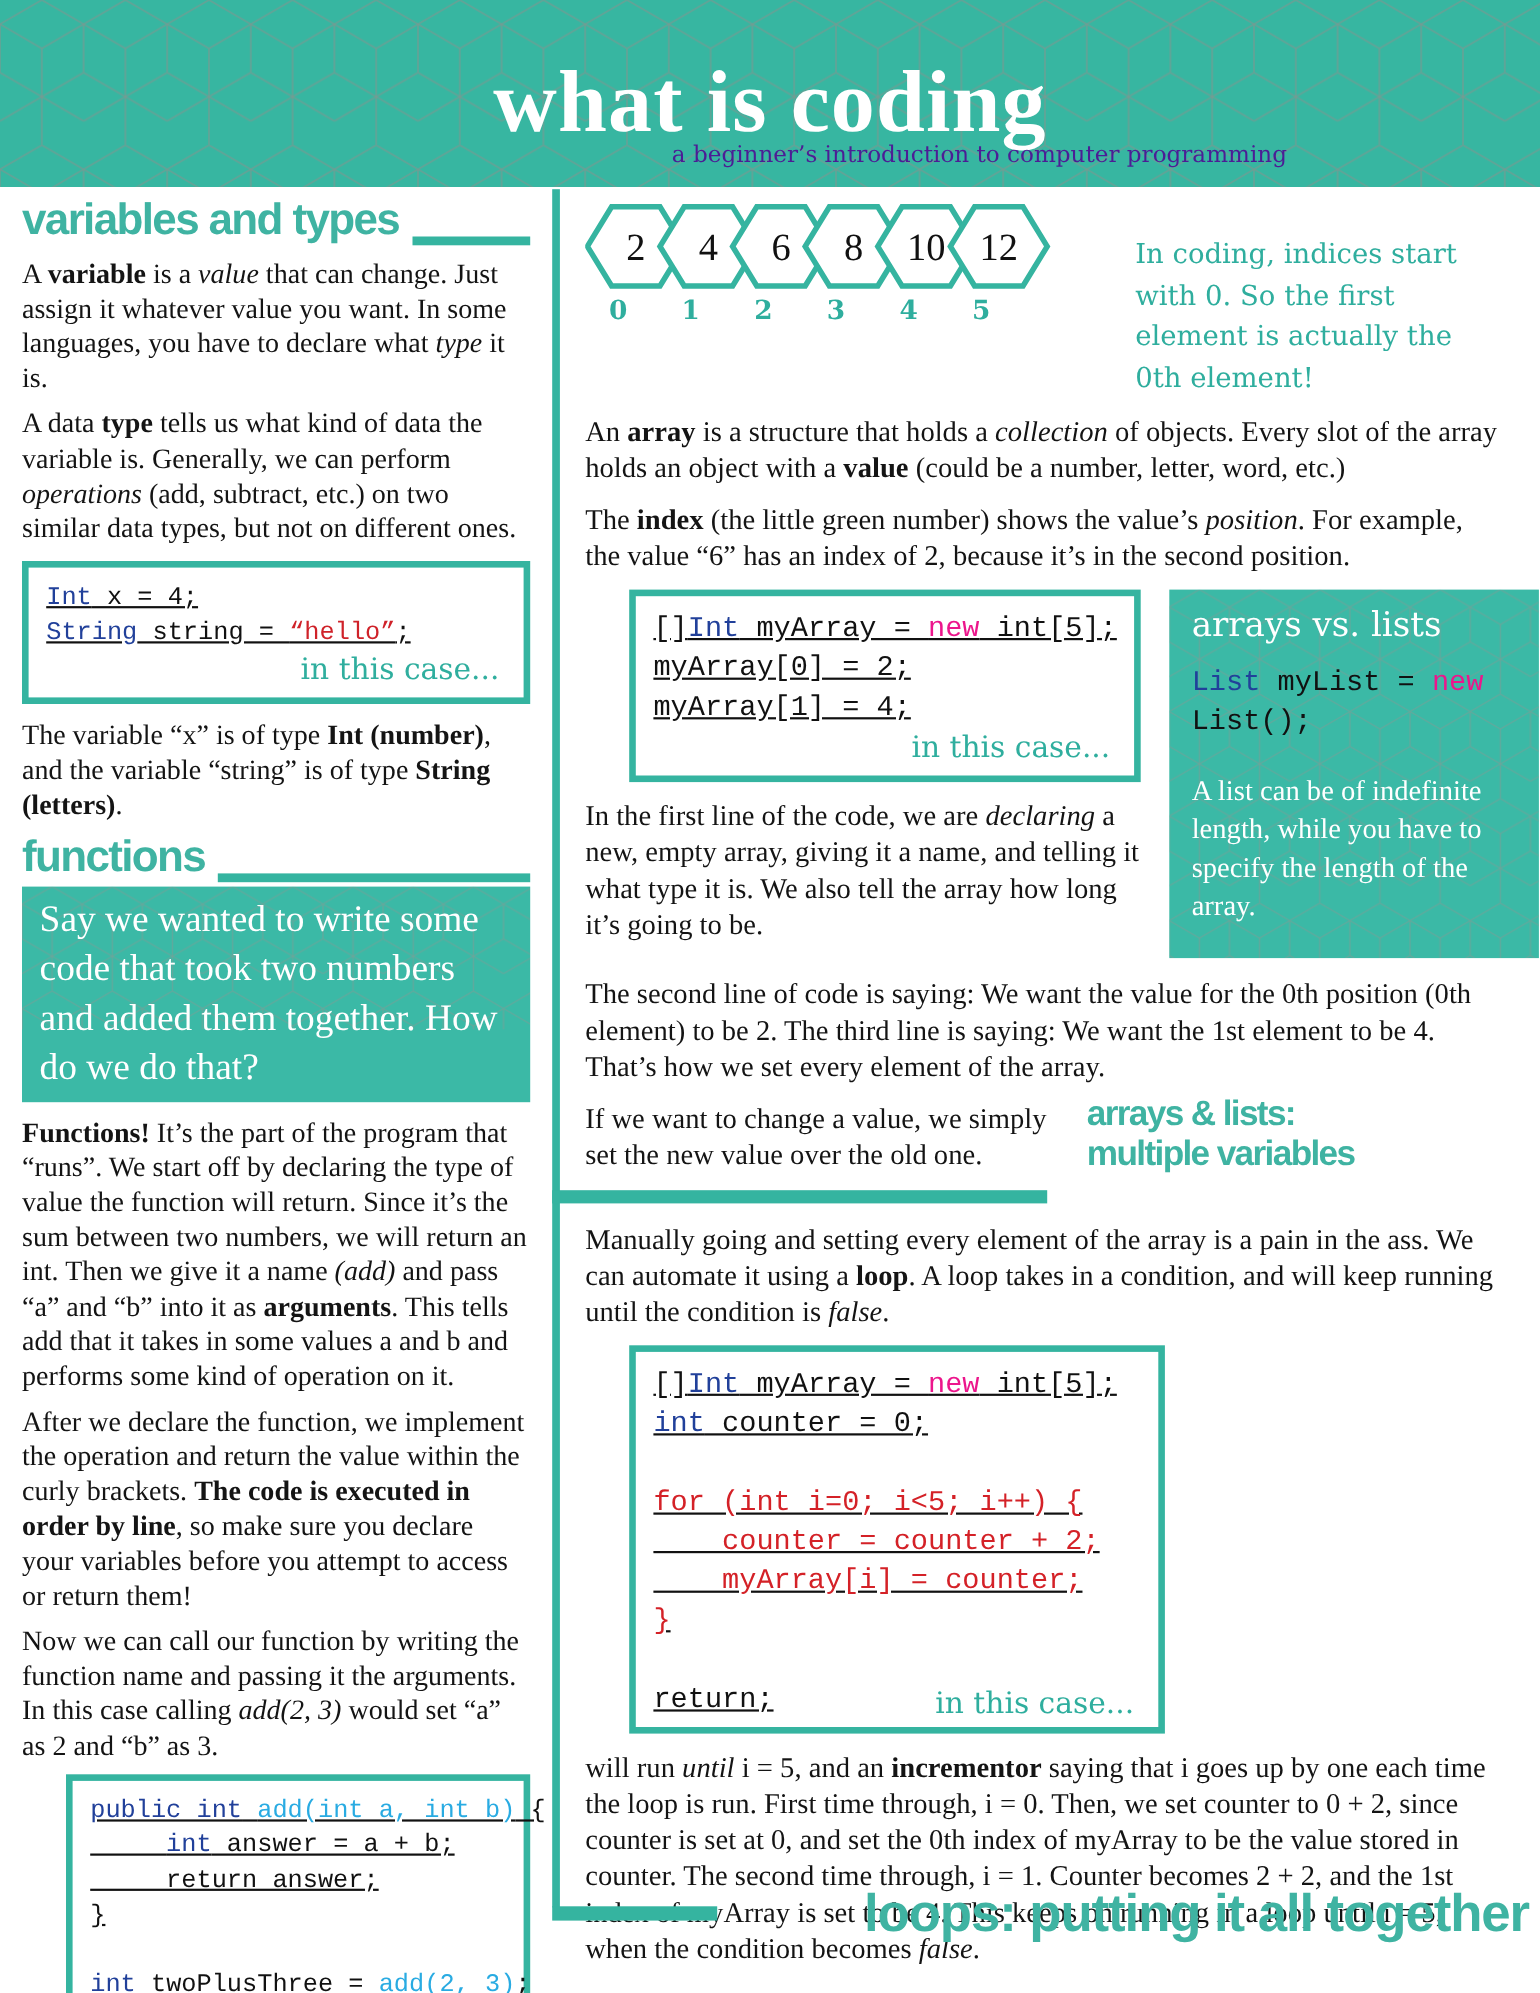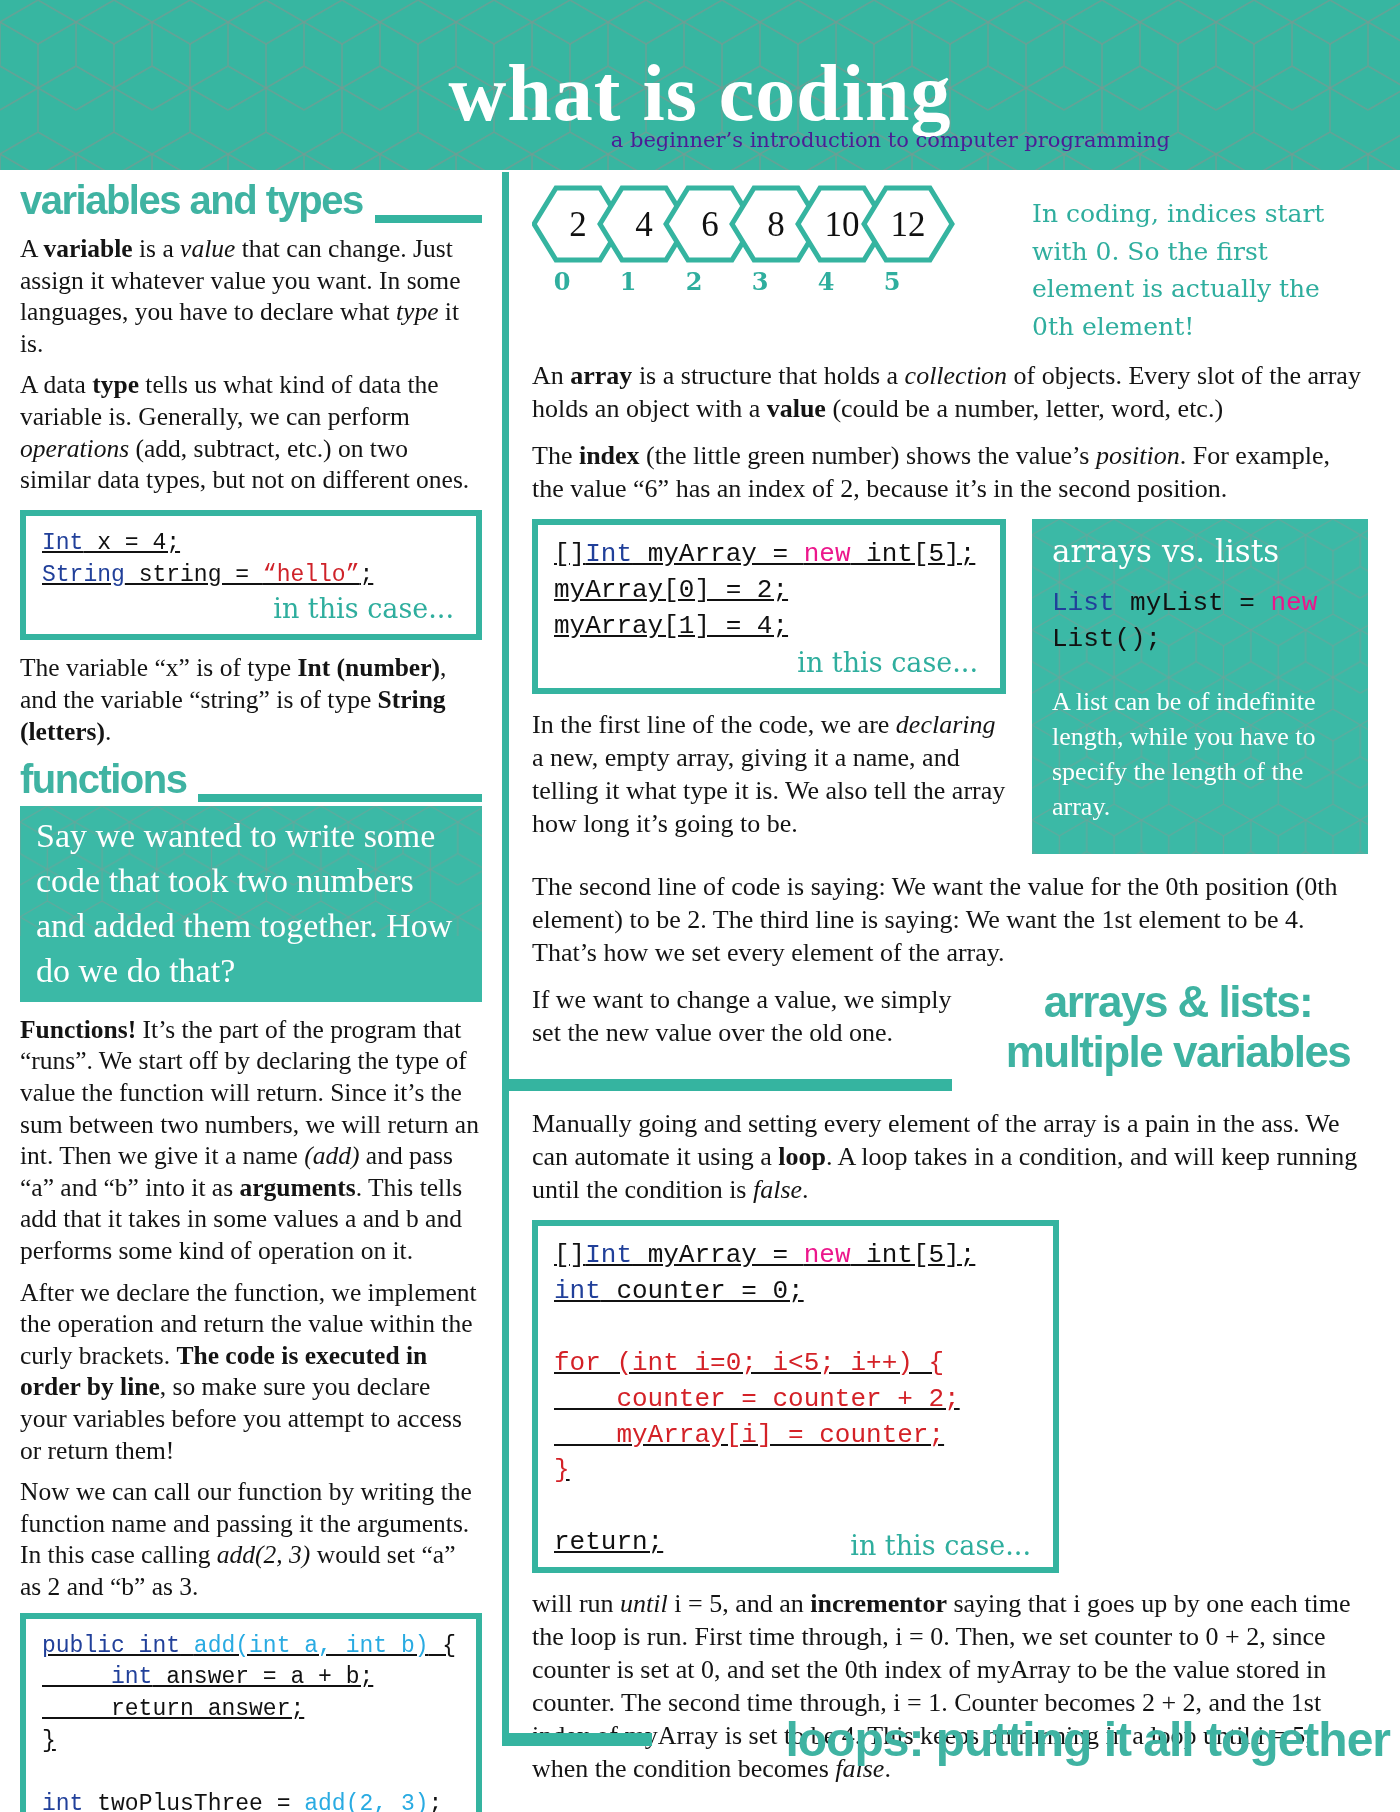--- a/index.html
+++ b/index.html
@@ -32,21 +32,21 @@
   .sec-head .txt{font-family:"Liberation Sans",sans-serif;font-weight:bold;font-size:40px;
                  letter-spacing:-1.5px;color:var(--teal-text);white-space:nowrap;}
   .sec-head .line{flex:1;height:8px;background:var(--teal);}
 
   
   p.body{margin:0 0 10px 0;font-size:25.5px;line-height:1.24;}
   .colR p.body{font-size:26px;line-height:1.27;margin:0 0 14px 0;}
 
   
   .codebox{border:6px solid var(--teal);background:#fff;padding:12px 16px 6px 16px;
-           font-family:"Liberation Mono",monospace;color:#111;position:relative;}
+           font-family:"Liberation Mono",monospace;color:#111;position:relative;margin-left:40px;}
   .cl{white-space:pre;min-height:1.38em;line-height:1.38;text-decoration:underline;}
   .cap{text-align:right;font-family:"DejaVu Serif",serif;color:#2fae9e;font-size:27px;padding:2px 6px 4px 0;}
   .kw{color:#21409a;}
   .fn{color:#29abe2;}
   .str{color:#cf2229;}
   .new{color:#ec168c;}
   .loop{color:#d42127;}
 
   
   .tealbox{position:relative;background:#3bb9a6;color:#fff;overflow:hidden;}
@@ -55,32 +55,32 @@
 
   
   .colL{position:absolute;left:20px;top:178px;width:462px;}
   .colL .codebox{font-size:23px;}
   .callout{margin:4px 0 12px 0;}
   .callout .inner{padding:8px 16px;font-size:34px;line-height:1.32;}
 
   
   .colR{position:absolute;left:532px;top:184px;width:836px;}
   .row1{display:flex;align-items:flex-start;}
-  .note{width:336px;margin-left:auto;margin-top:11px;font-family:"DejaVu Serif",serif;
+  .note{width:336px;margin-left:auto;margin-top:28px;font-family:"DejaVu Serif",serif;
         font-size:25px;line-height:1.5;color:#2fae9e;}
   .r2{display:grid;grid-template-columns:1fr 336px;column-gap:26px;margin-top:8px;}
   .r2 .codebox, .r4 .codebox{font-size:26px;}
   .avl .inner{padding:14px 20px;}
   .avl-title{font-family:"DejaVu Serif",serif;font-size:31px;margin:0 0 16px 0;}
   .avl-code{font-family:"Liberation Mono",monospace;font-size:26px;line-height:1.4;color:#111;margin-bottom:26px;}
   .avl-text{font-size:26px;line-height:1.35;}
   .r3{position:relative;display:grid;grid-template-columns:1fr 380px;column-gap:10px;padding-bottom:20px;}
   .r3 .rule-l{position:absolute;left:-30px;bottom:6px;width:450px;height:12px;background:var(--teal);}
-  .h-arrays{margin:-6px 0 0 0;text-align:center;font-family:"Liberation Sans",sans-serif;
-            font-weight:bold;font-size:44px;line-height:1.14;letter-spacing:-1.5px;color:var(--teal-text);}
+  .h-arrays{margin:-6px 0 0 0;text-align:left;font-family:"Liberation Sans",sans-serif;
+            font-weight:bold;font-size:32px;line-height:1.14;letter-spacing:-1.5px;color:var(--teal-text);}
   .r4{display:grid;grid-template-columns:1fr 285px;column-gap:24px;margin-top:6px;margin-bottom:14px;}
   .side{font-size:25px;line-height:1.3;}
 
   
   .hexsvg text.val{font-family:"Liberation Serif",serif;font-size:35px;fill:#111;}
   .hexsvg text.idx{font-family:"DejaVu Serif",serif;font-weight:bold;font-size:24px;fill:#2fae9e;}
 </style>
 </head>
 <body>
 

